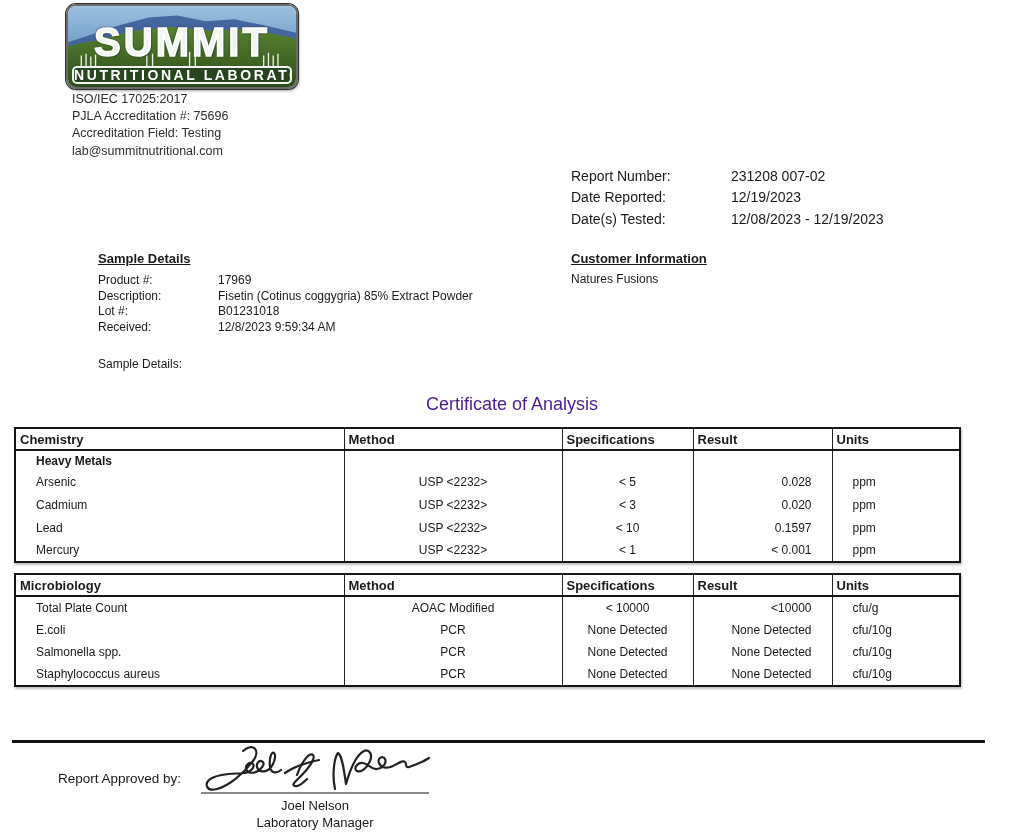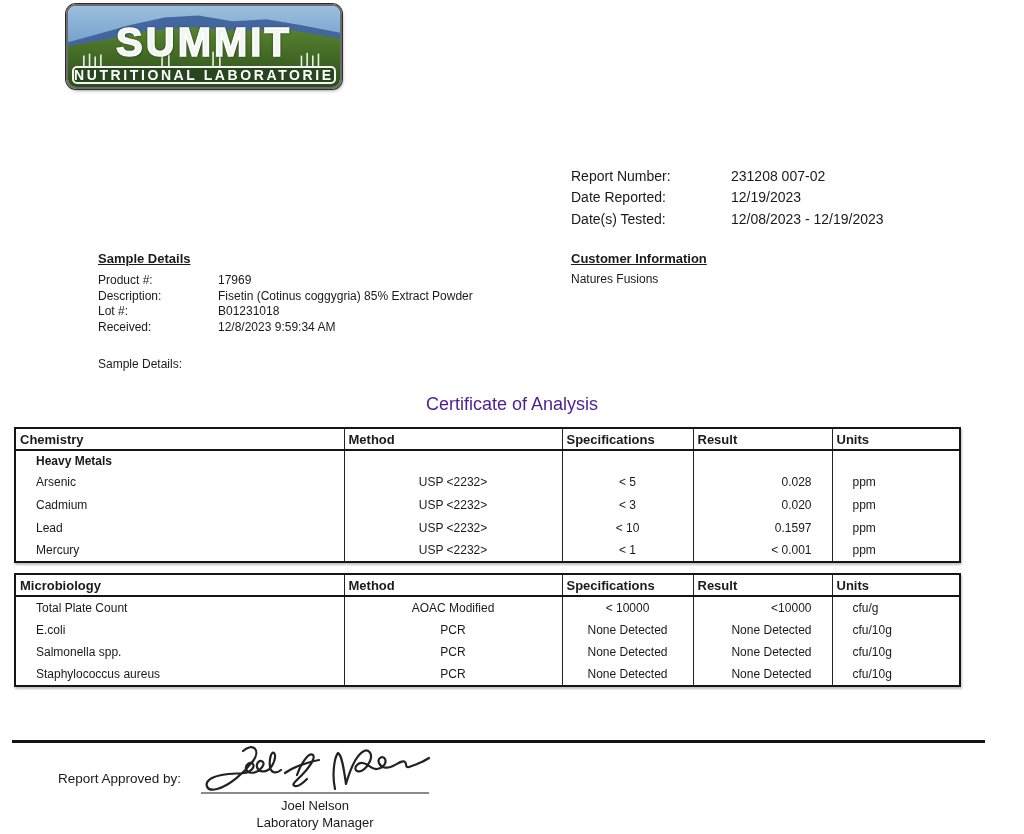--- a/index.html
+++ b/index.html
@@ -5,21 +5,21 @@
   * { margin:0; padding:0; box-sizing:border-box; }
   html,body { background:#e9e9e9; }
   #page {
     position:relative; width:1024px; height:834px; background:#ffffff;
     font-family:"Liberation Sans", sans-serif; color:#1a1a1a; overflow:hidden;
     margin:0 auto;
   }
 
   
   .logo {
-    position:absolute; left:66px; top:4px; width:276px; height:85px;
+    position:absolute; left:66px; top:4px; width:232px; height:85px;
     border:2px solid #6b6b6b; border-radius:10px; overflow:hidden;
     box-shadow:0 0 0 1px #2e2e2e, 1px 2px 3px rgba(0,0,0,.35);
   }
   .logo svg.landscape { position:absolute; inset:0; width:100%; height:100%; }
   .logo-wordmark {
     position:absolute; left:0; right:0; top:16px; text-align:center;
     font-size:40px; font-weight:bold; letter-spacing:3px; line-height:1;
     color:#f2f6f1; -webkit-text-stroke:1.5px #ffffff;
     text-shadow:1px 1px 2px rgba(20,40,20,.8), -1px -1px 2px rgba(20,40,20,.5);
   }
@@ -113,20 +113,26 @@
         <line x1="206" y1="52" x2="206" y2="64"></line>
           <line x1="211" y1="49" x2="211" y2="64"></line>
         <line x1="216" y1="52" x2="216" y2="64"></line>
           <line x1="221" y1="50" x2="221" y2="64"></line>
       </g>
     </svg>
     <div class="logo-wordmark">SUMMIT</div>
     <div class="logo-banner">NUTRITIONAL LABORATORIES</div>
   </div>
 
+  <div class="accreditation">
+    <div>ISO/IEC 17025:2017</div>
+    <div>PJLA Accreditation #: 75696</div>
+    <div>Accreditation Field: Testing</div>
+    <div>lab@summitnutritional.com</div>
+  </div>
 
   <div class="report-info">
     <div class="row">
       <span class="lbl">Report Number:</span>
       <span class="val">231208 007-02</span>
     </div>
     <div class="row">
       <span class="lbl">Date Reported:</span>
       <span class="val">12/19/2023</span>
     </div>

